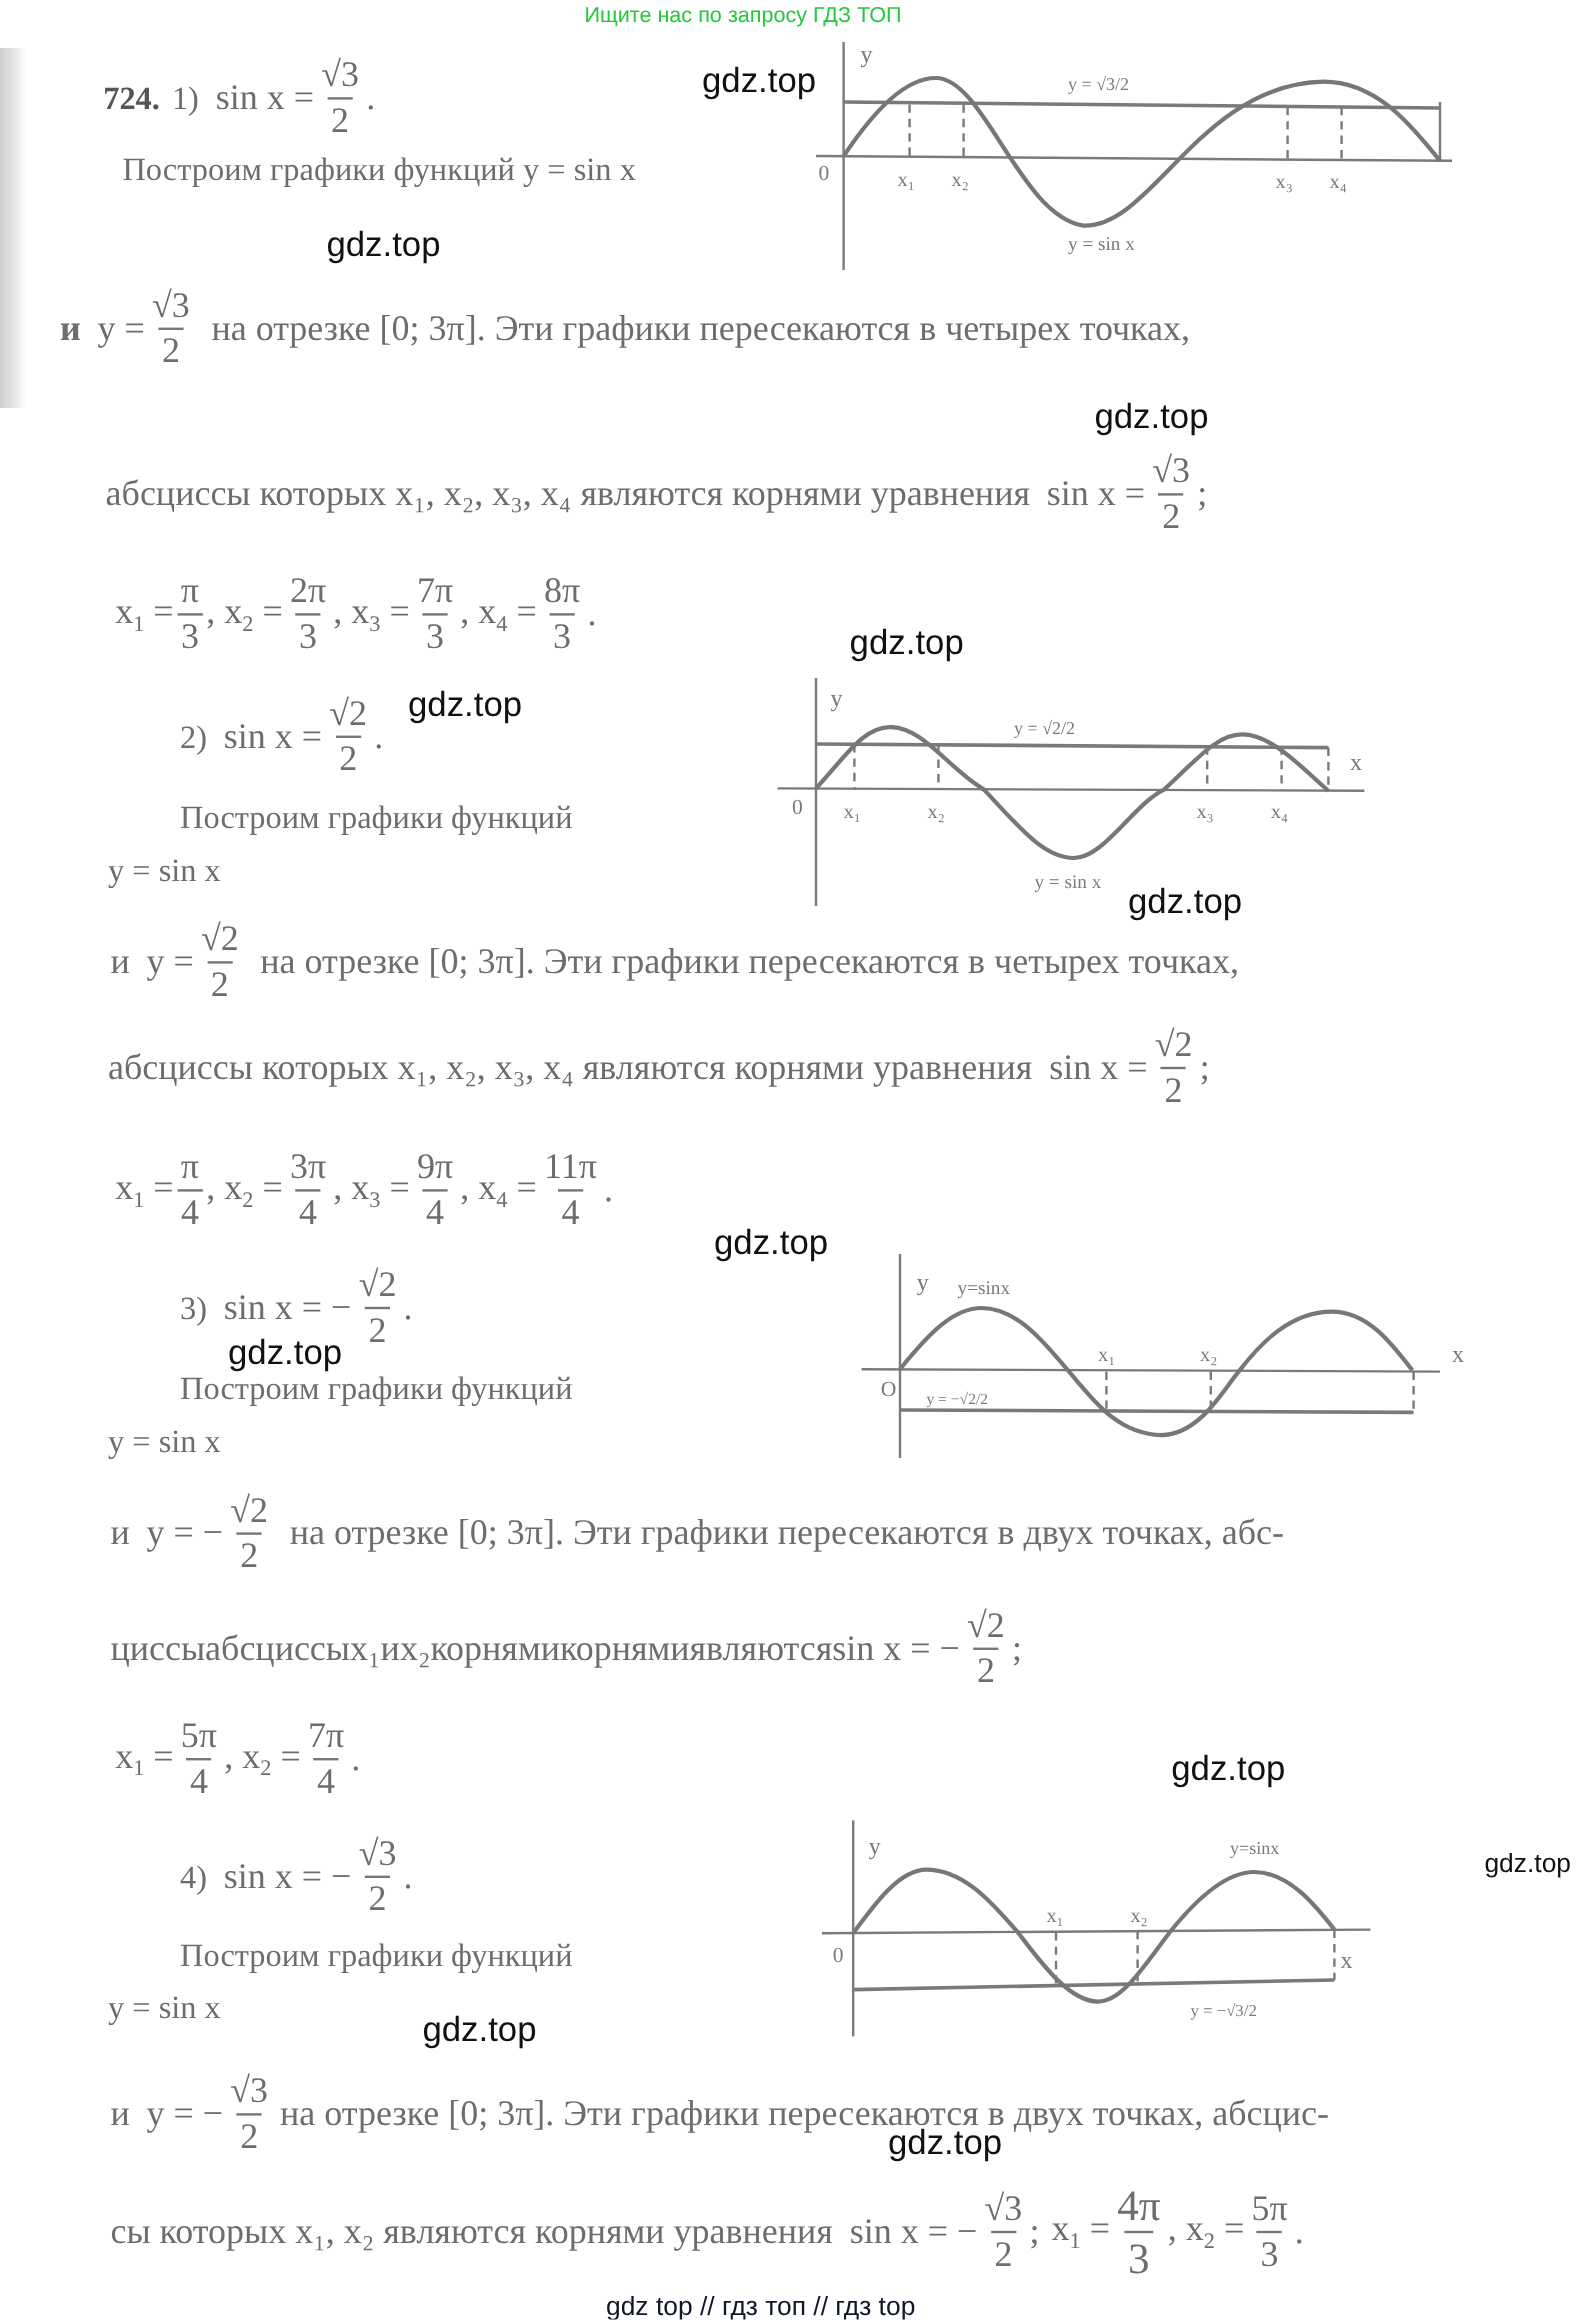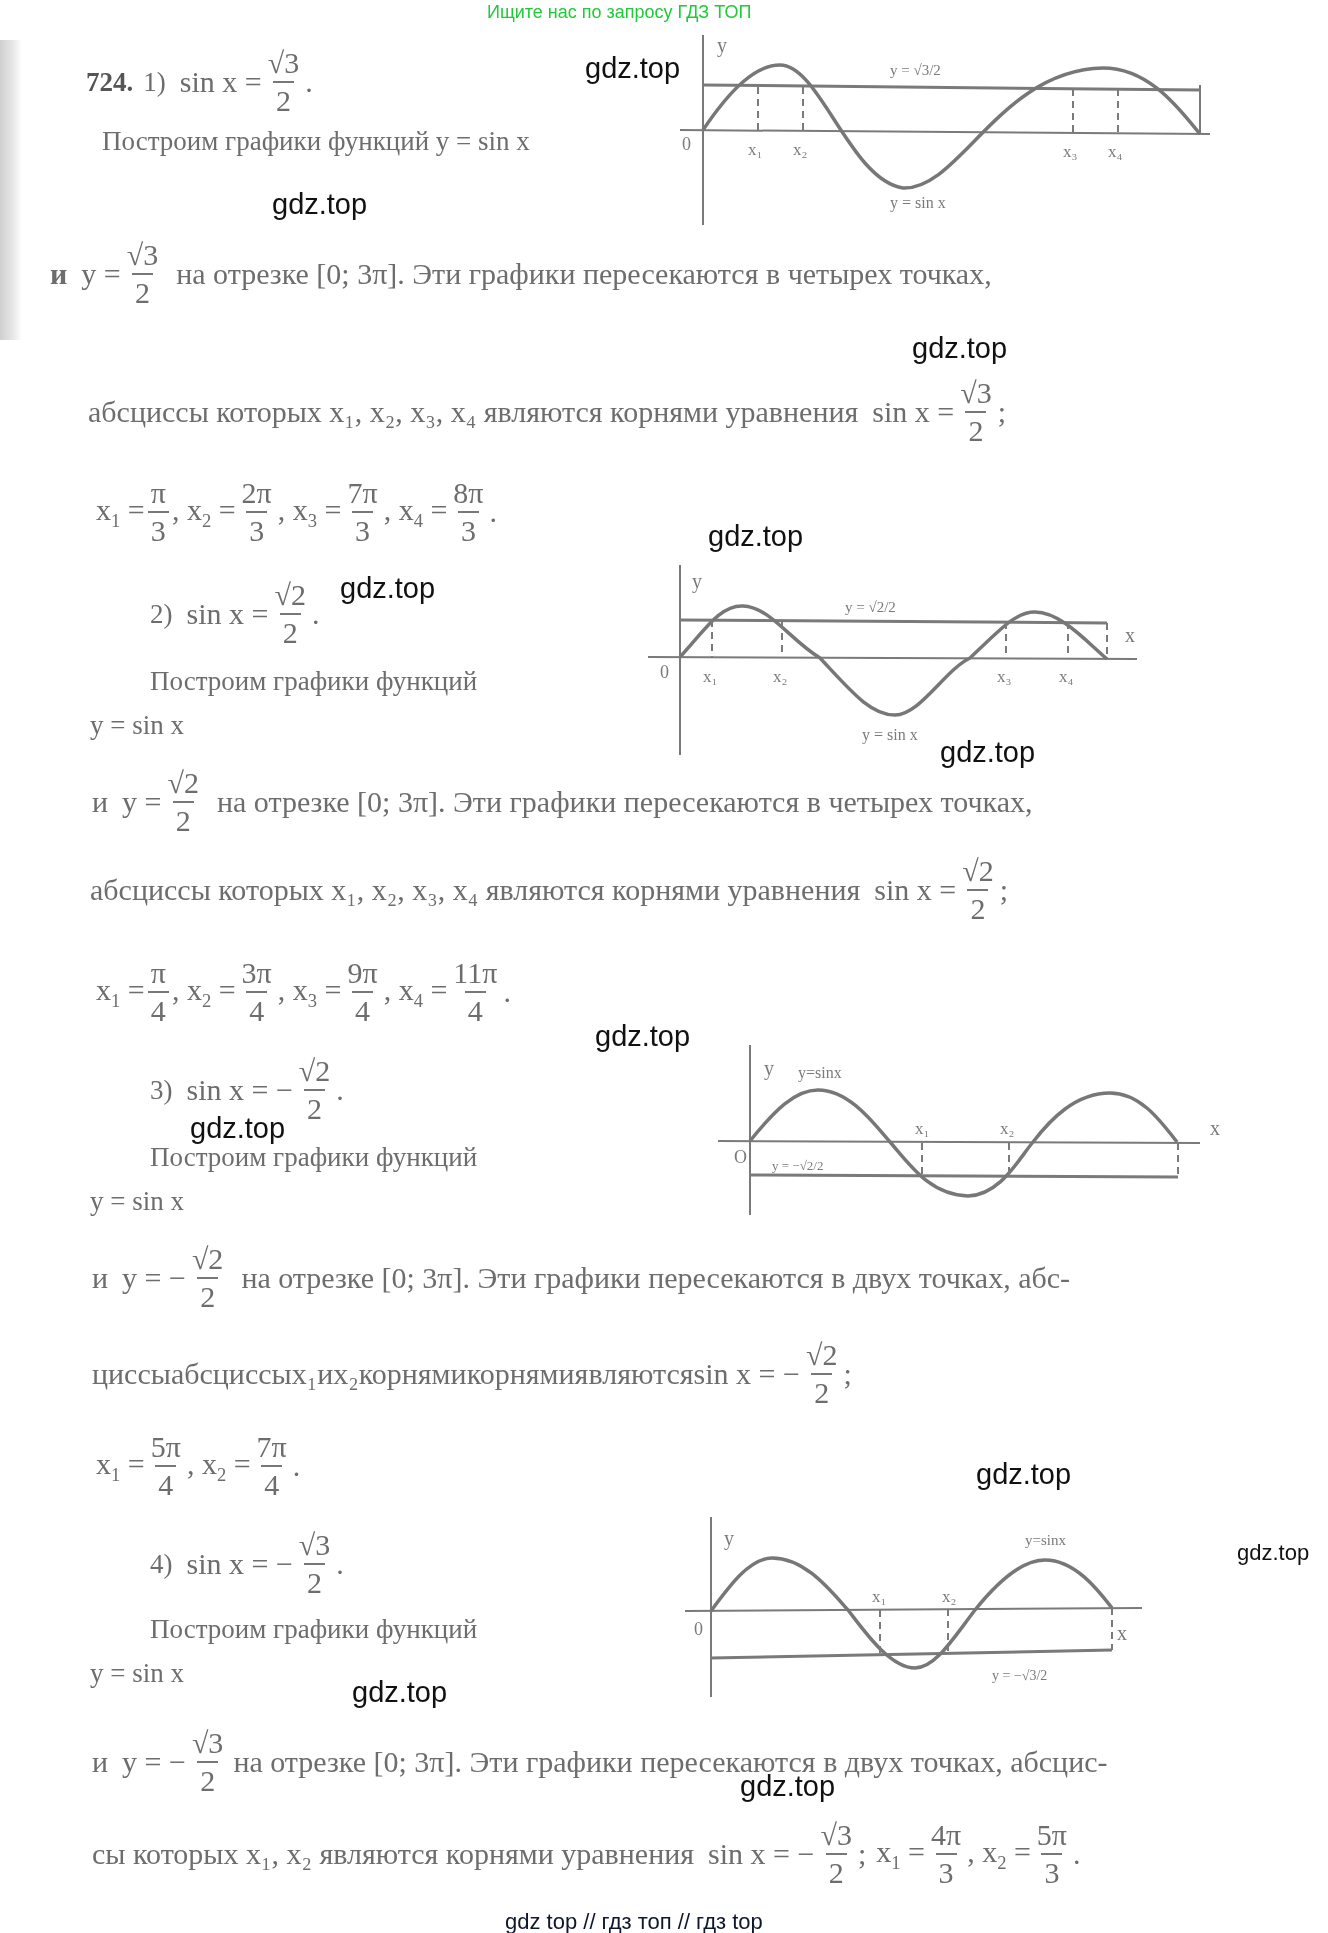--- a/index.html
+++ b/index.html
@@ -300,21 +300,21 @@
 <div class="abs wm" style="left:740px;top:1770px;">gdz.top</div>
 <div class="abs math txt" style="left:92px;top:1820px;">
   <span>сы которых x₁, x₂ являются корнями уравнения</span>
   <span style="margin-left:14px;font-size:30px;">sin x = −</span>
   <span class="frac" style="font-size:30px;">
       <span class="n">√3</span>
       <span class="d">2</span>
     </span>
   <span style="font-size:30px;">;</span>
   <span style="font-size:30px;margin-left:10px;">x<span class="sub">1</span> =</span>
-    <span class="frac" style="font-size:30px;">
+    <span class="frac" style="font-size:36px;">
       <span class="n">4π</span>
       <span class="d">3</span>
     </span>
   <span style="font-size:30px;">, x<span class="sub">2</span> =</span>
     <span class="frac" style="font-size:30px;">
       <span class="n">5π</span>
       <span class="d">3</span>
     </span>
   <span style="font-size:30px;">.</span>
 </div>

